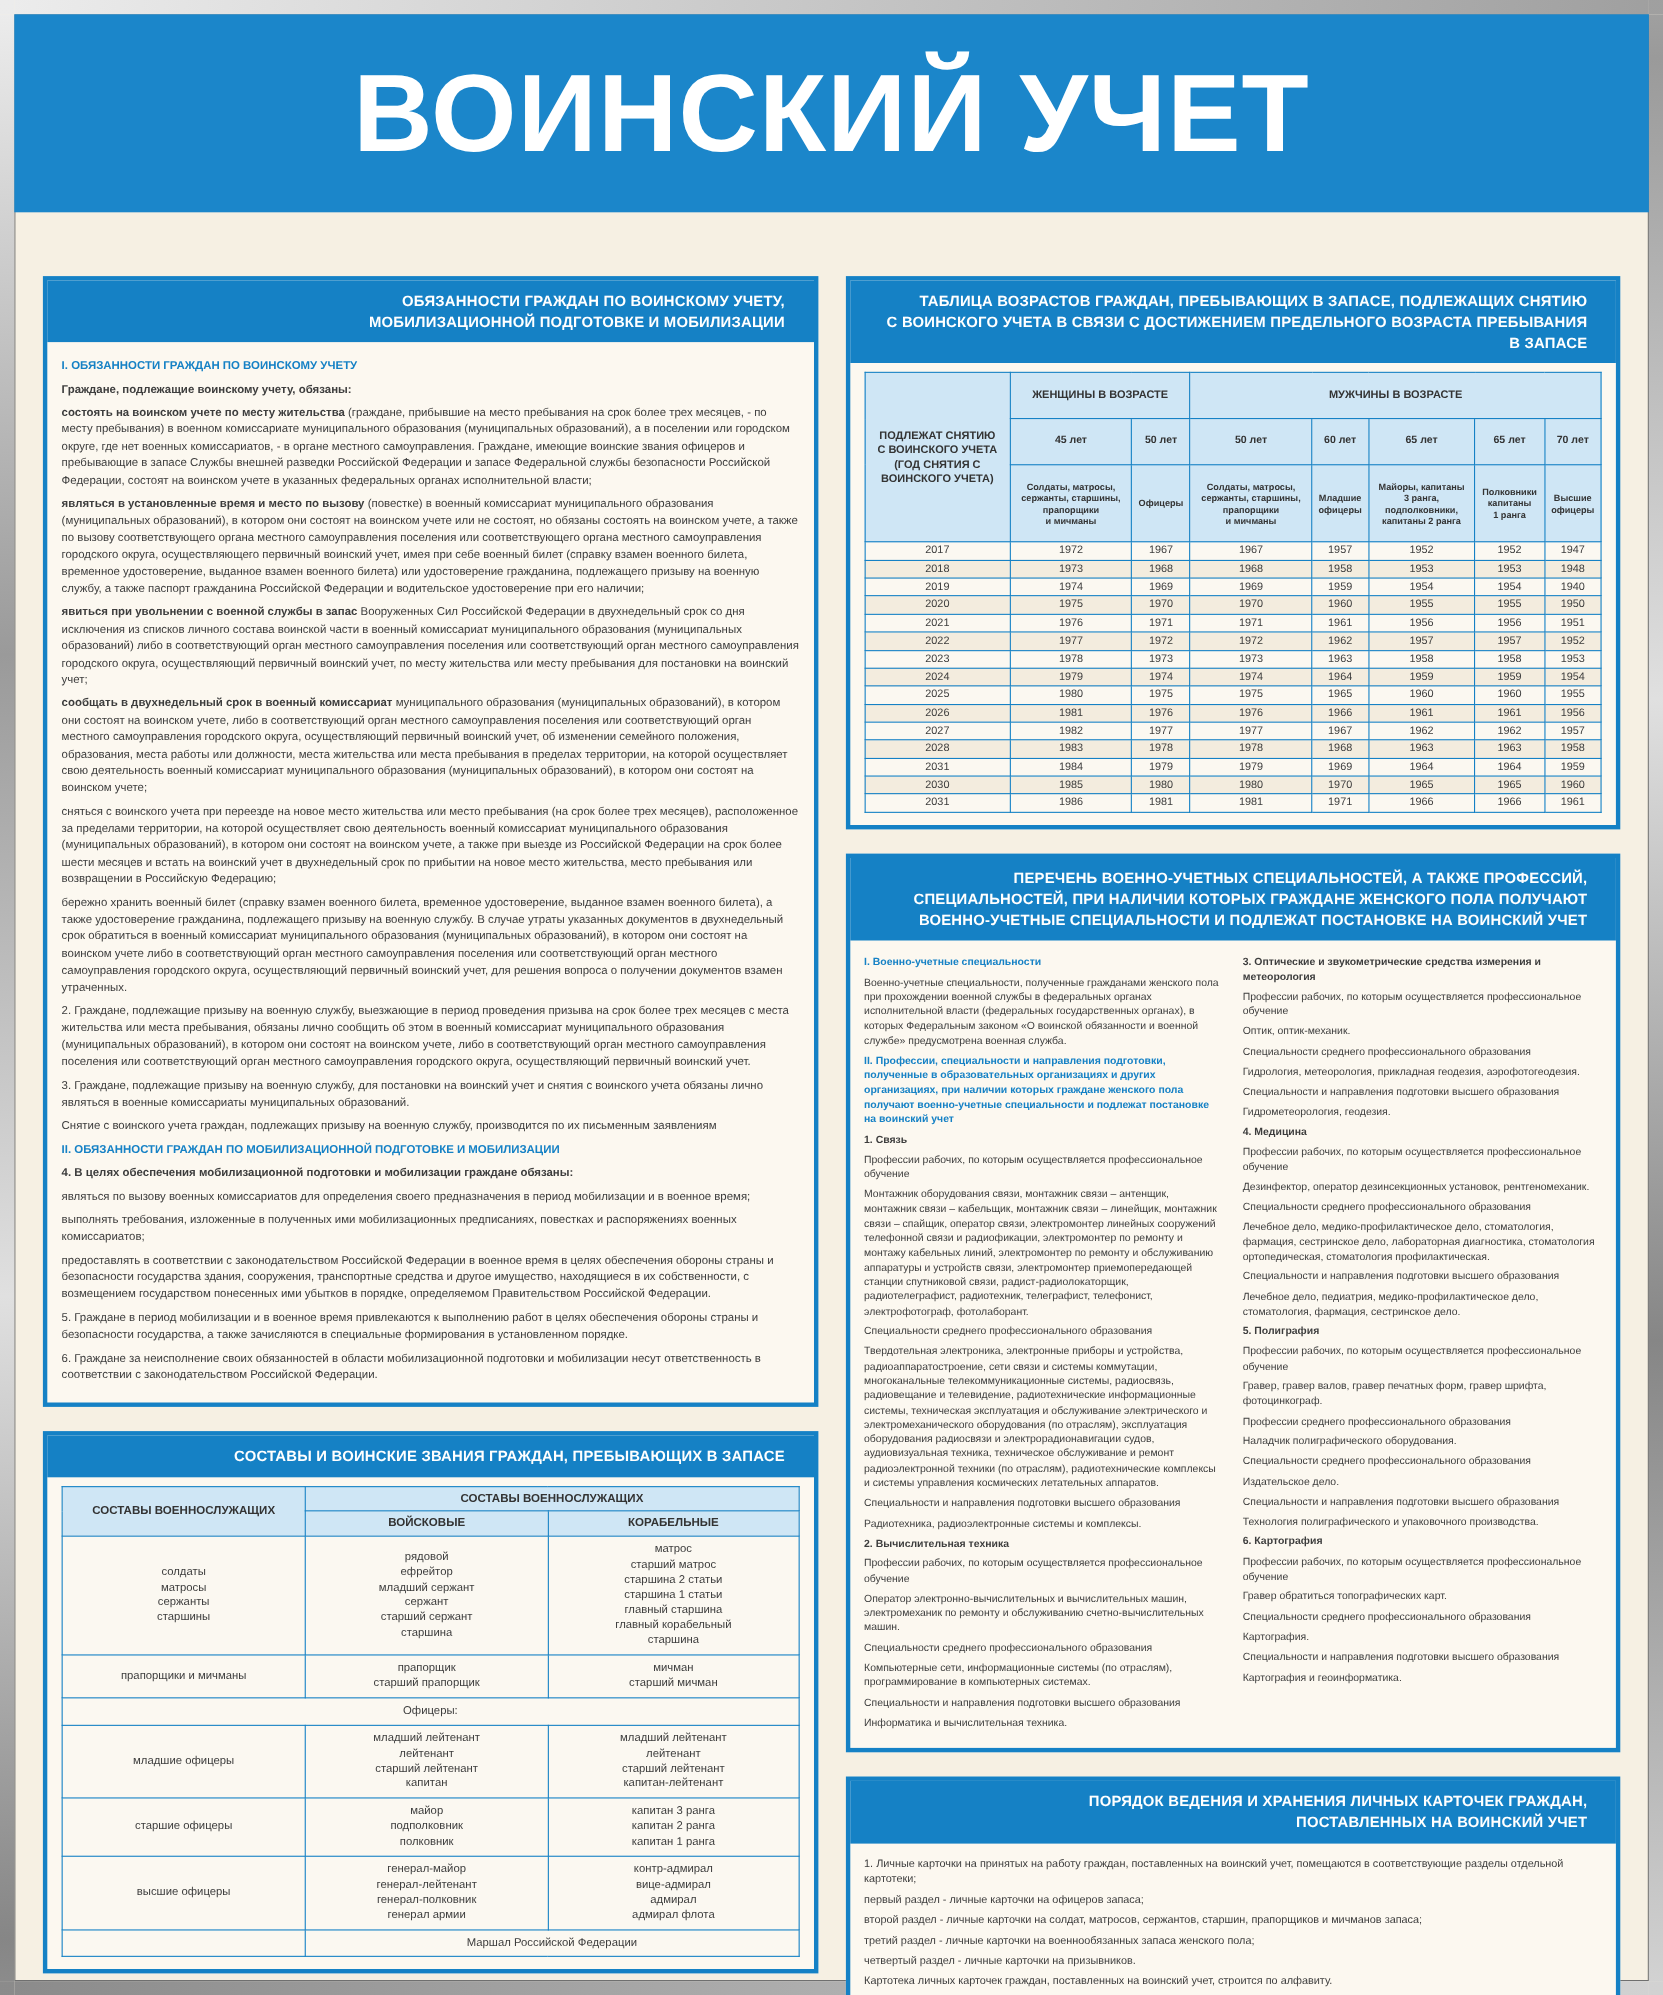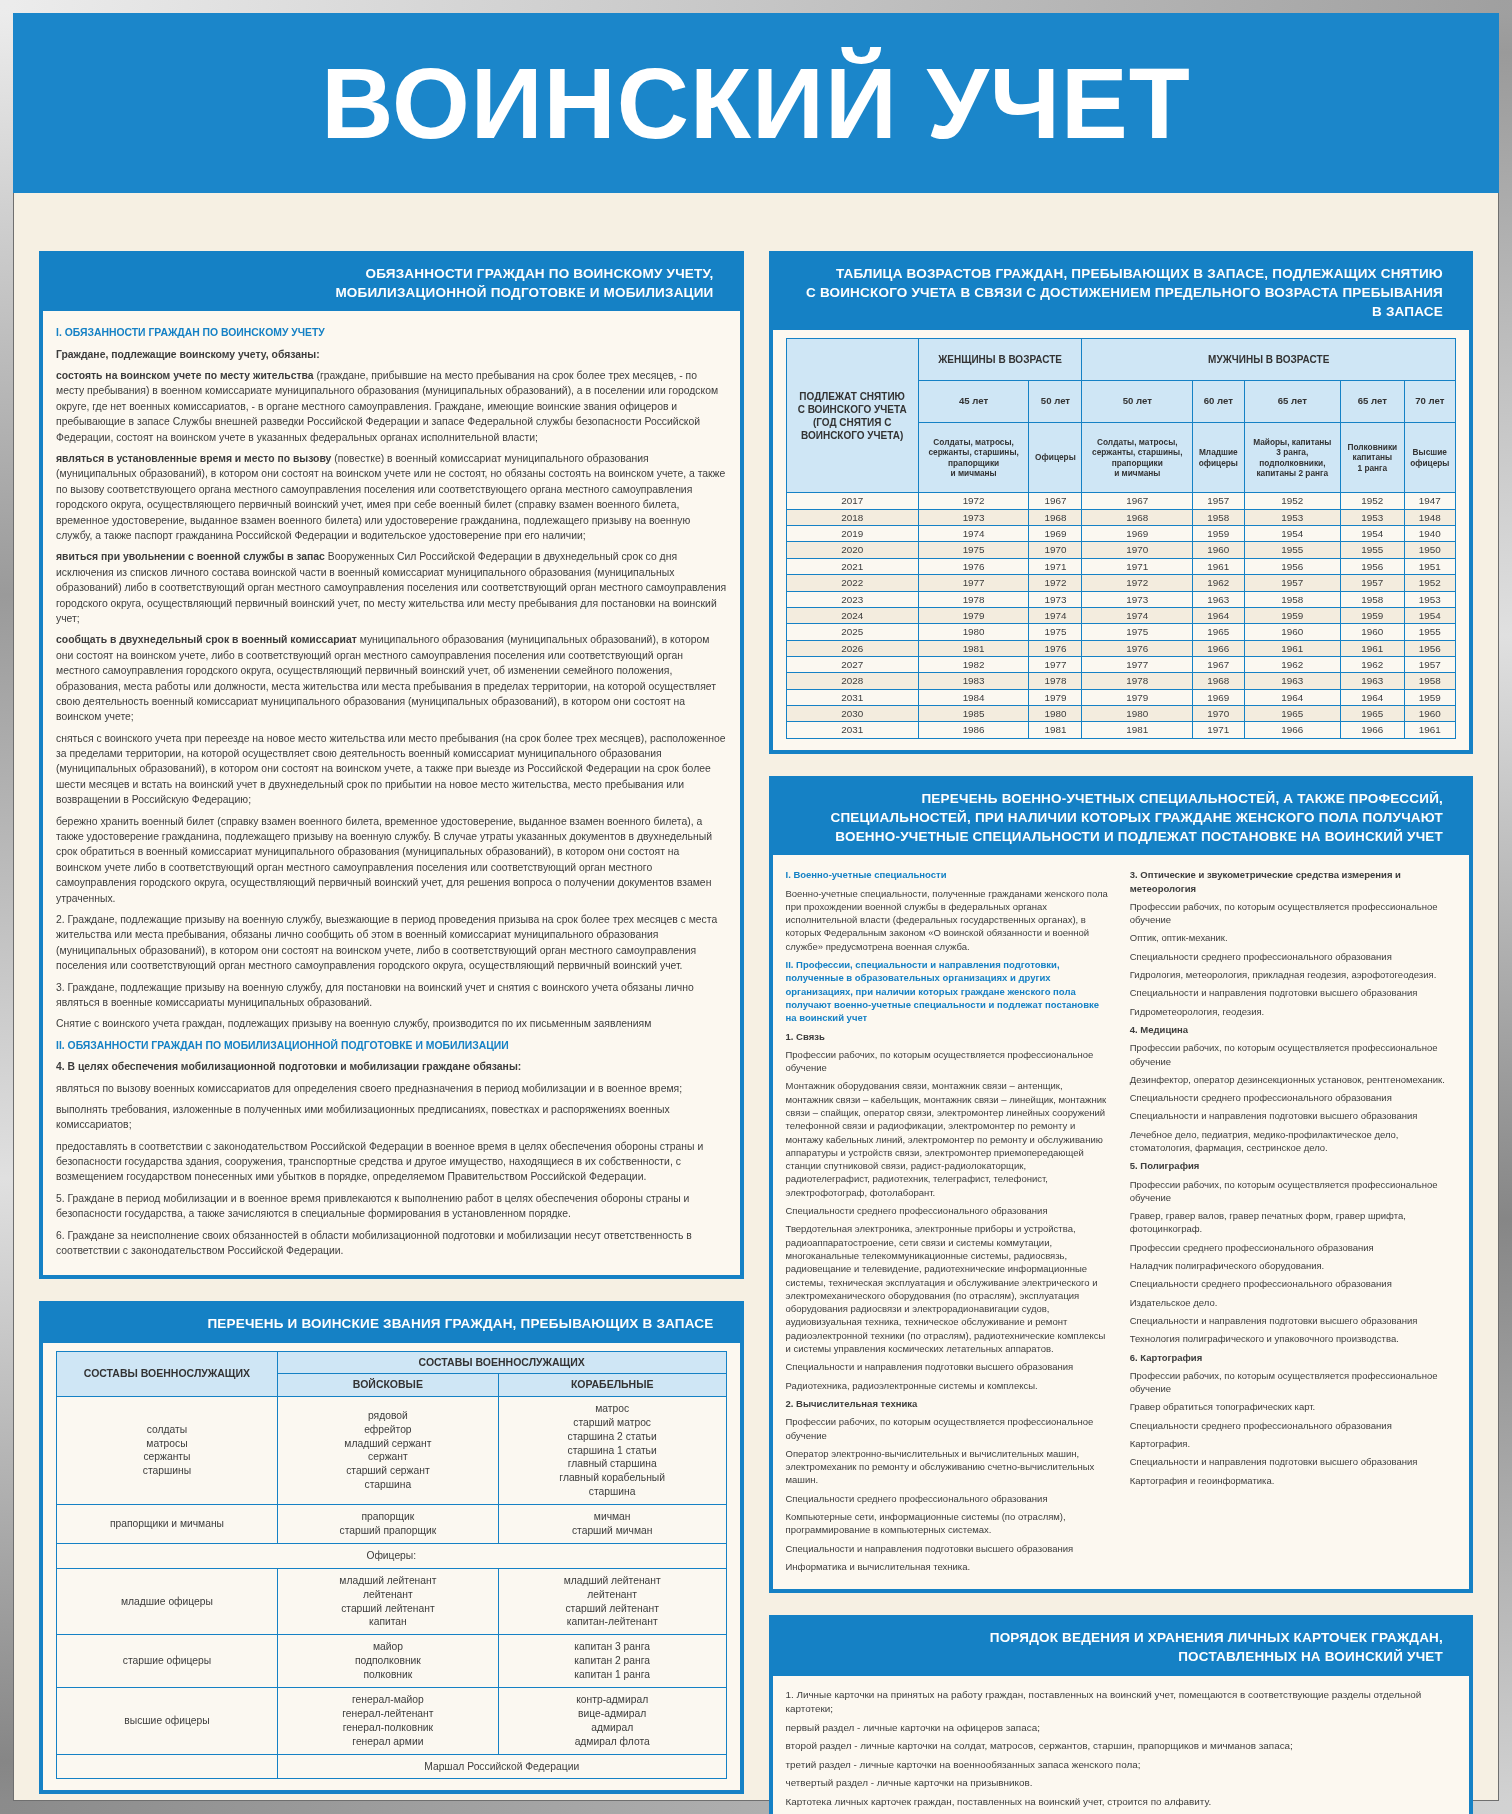--- a/index.html
+++ b/index.html
@@ -72,21 +72,21 @@
             <div class="para b">4. В целях обеспечения мобилизационной подготовки и мобилизации граждане обязаны:</div>
             <div class="para p">являться по вызову военных комиссариатов для определения своего предназначения в период мобилизации и в военное время;</div>
             <div class="para p">выполнять требования, изложенные в полученных ими мобилизационных предписаниях, повестках и распоряжениях военных комиссариатов;</div>
             <div class="para p">предоставлять в соответствии с законодательством Российской Федерации в военное время в целях обеспечения обороны страны и безопасности государства здания, сооружения, транспортные средства и другое имущество, находящиеся в их собственности, с возмещением государством понесенных ими убытков в порядке, определяемом Правительством Российской Федерации.</div>
             <div class="para p">5. Граждане в период мобилизации и в военное время привлекаются к выполнению работ в целях обеспечения обороны страны и безопасности государства, а также зачисляются в специальные формирования в установленном порядке.</div>
             <div class="para p">6. Граждане за неисполнение своих обязанностей в области мобилизационной подготовки и мобилизации несут ответственность в соответствии с законодательством Российской Федерации.</div>
           </div>
       </section>
 
       <section class="panel">
-        <div class="panel-head">ПЕРЕЧЕНЬ И ВОИНСКИЕ ЗВАНИЯ ГРАЖДАН, ПРЕБЫВАЮЩИХ В ЗАПАСЕ</div>
+        <div class="panel-head">СОСТАВЫ И ВОИНСКИЕ ЗВАНИЯ ГРАЖДАН, ПРЕБЫВАЮЩИХ В ЗАПАСЕ</div>
         <div class="panel-body tbl ranks-tbl">
             <table>
               <thead>
                 <tr>
                   <th rowspan="2">СОСТАВЫ ВОЕННОСЛУЖАЩИХ</th>
                   <th colspan="2">СОСТАВЫ ВОЕННОСЛУЖАЩИХ</th>
                 </tr>
                 <tr>
                   <th>ВОЙСКОВЫЕ</th>
                   <th>КОРАБЕЛЬНЫЕ</th>
@@ -397,20 +397,21 @@
               <div class="para p">Профессии рабочих, по которым осуществляется профессиональное обучение</div>
               <div class="para p">Оптик, оптик-механик.</div>
               <div class="para p">Специальности среднего профессионального образования</div>
               <div class="para p">Гидрология, метеорология, прикладная геодезия, аэрофотогеодезия.</div>
               <div class="para p">Специальности и направления подготовки высшего образования</div>
               <div class="para p">Гидрометеорология, геодезия.</div>
               <div class="para b">4. Медицина</div>
               <div class="para p">Профессии рабочих, по которым осуществляется профессиональное обучение</div>
               <div class="para p">Дезинфектор, оператор дезинсекционных установок, рентгеномеханик.</div>
               <div class="para p">Специальности среднего профессионального образования</div>
+              <div class="para p">Лечебное дело, медико-профилактическое дело, стоматология, фармация, сестринское дело, лабораторная диагностика, стоматология ортопедическая, стоматология профилактическая.</div>
               <div class="para p">Специальности и направления подготовки высшего образования</div>
               <div class="para p">Лечебное дело, педиатрия, медико-профилактическое дело, стоматология, фармация, сестринское дело.</div>
               <div class="para b">5. Полиграфия</div>
               <div class="para p">Профессии рабочих, по которым осуществляется профессиональное обучение</div>
               <div class="para p">Гравер, гравер валов, гравер печатных форм, гравер шрифта, фотоцинкограф.</div>
               <div class="para p">Профессии среднего профессионального образования</div>
               <div class="para p">Наладчик полиграфического оборудования.</div>
               <div class="para p">Специальности среднего профессионального образования</div>
               <div class="para p">Издательское дело.</div>
               <div class="para p">Специальности и направления подготовки высшего образования</div>

